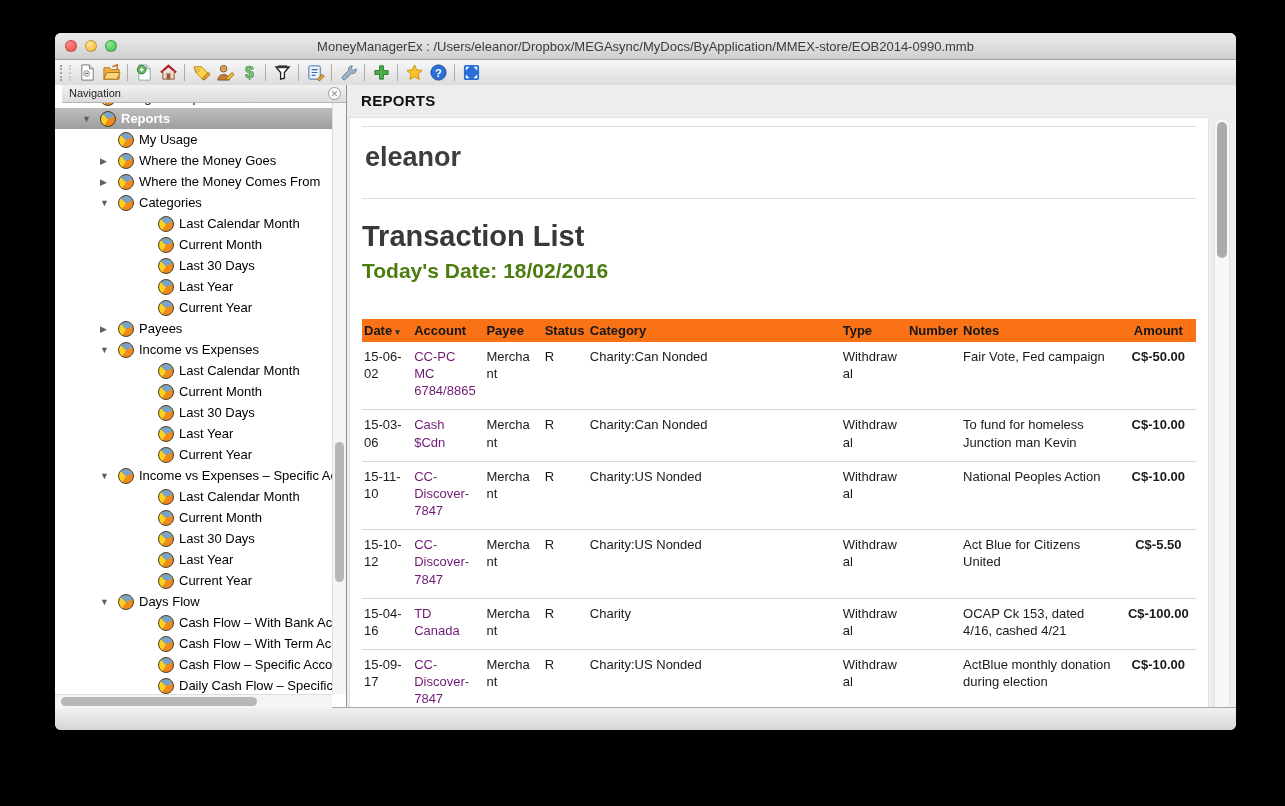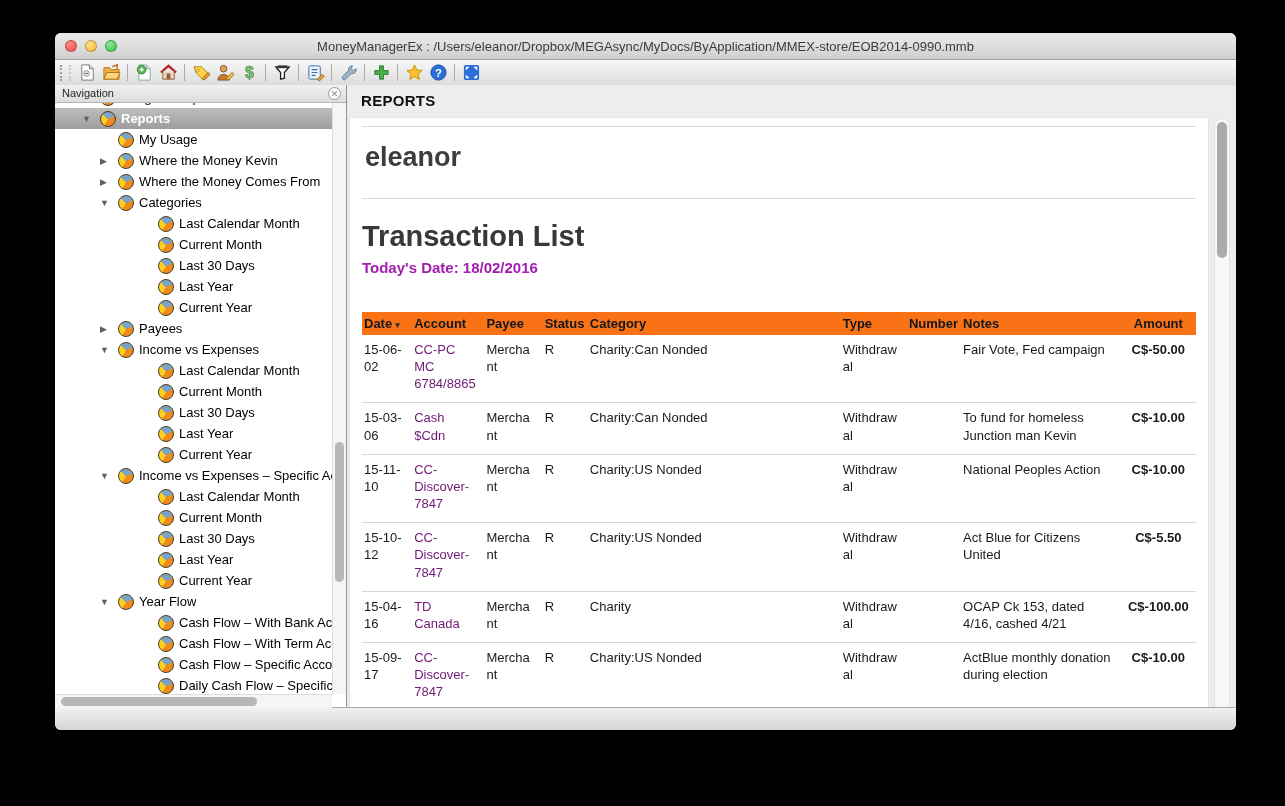--- a/index.html
+++ b/index.html
@@ -20,21 +20,21 @@
   .toolbar{height:25px;background:linear-gradient(#f8f8f8,#dcdcdc);border-bottom:1px solid #a8a8a8;
            display:flex;align-items:center;padding:0 4px}
   .tb-grip{width:7px;height:16px;border-left:2px dotted #9f9f9f;border-right:2px dotted #c8c8c8;margin:0 4px 0 1px}
   .tb-sep{width:1px;height:17px;background:#adadad;margin:0 4px}
   .tb-btn{width:24px;height:21px;display:flex;align-items:center;justify-content:center}
   .tb-btn svg{display:block}
   
   .wbody{position:absolute;top:52px;bottom:22px;left:0;right:0;display:flex}
   
   .nav{width:292px;flex:none;position:relative;background:#fff;border-right:1px solid #909090;box-sizing:border-box}
-  .nav-header{position:absolute;top:0;left:0;right:0;height:17px;z-index:3;
+  .nav-header{position:absolute;top:0;left:7px;right:0;height:17px;z-index:3;
               background:linear-gradient(#f1f1f1,#dcdcdc);border-bottom:1px solid #b5b5b5;
               font-size:11px;color:#1f1f1f;line-height:17px;padding-left:7px}
   .nav-close{position:absolute;right:5px;top:2px;width:13px;height:13px;border-radius:50%;
              background:#fafafa;border:1px solid #9b9b9b;color:#8a8a8a;font-size:9px;line-height:12px;
              text-align:center;box-sizing:border-box}
   .tree{position:absolute;top:2px;left:0;right:14px;bottom:14px;overflow:hidden;z-index:1}
   .trow{height:21px;display:flex;align-items:center;font-size:13px;color:#000;white-space:nowrap}
   .trow.selected{background:linear-gradient(#bdbdbd,#9e9e9e);color:#fff;font-weight:bold}
   .t-spacer{flex:none}
   .lv1 .t-spacer{width:27px}.lv2 .t-spacer{width:45px}.lv3 .t-spacer{width:85px}
@@ -50,21 +50,21 @@
                border-top:1px solid #dedede;z-index:2;box-sizing:border-box}
   .nav-hthumb{position:absolute;top:2px;height:9px;left:6px;width:196px;border-radius:5px;background:#b7b7b7}
   
   .main{flex:1;position:relative;background:#ededed;overflow:hidden}
   .main-title{position:absolute;left:14px;top:7px;font-size:15px;font-weight:bold;color:#101010;letter-spacing:.3px}
   .card{position:absolute;left:2px;top:32px;right:27px;bottom:-6px;background:#fff;
         border:1px solid #e3e3e3;padding:8px 12px;box-sizing:border-box;overflow:hidden}
   .card hr{border:none;border-top:1px solid #dcdcdc;margin:0}
   .username{font-size:27px;font-weight:bold;color:#3d3d3d;margin:15px 0 25px 3px}
   .report-title{font-size:29px;font-weight:bold;color:#383838;margin:21px 0 6px 0}
-  .report-date{font-size:15px;font-weight:bold;color:#a21caf}
+  .report-date{font-size:21px;font-weight:bold;color:#4d7c0f}
   table.tx{margin-top:36px;width:100%;border-collapse:collapse;table-layout:fixed;font-size:13px}
   table.tx th{background:#f97316;text-align:left;font-weight:bold;color:#14161b;
               padding:4px 4px 4px 2px;white-space:nowrap}
   table.tx th.num,table.tx td.num{text-align:center;padding-right:2px}
   .sortarrow{font-size:9px;color:#333;margin-left:3px}
   table.tx td{vertical-align:top;padding:6px 6px 10px 2px;border-bottom:1px solid #d8d8d8;
               color:#1a1a1a;line-height:1.32;overflow-wrap:break-word}
   td.acct span{color:#701a75}
   td.amt{color:#e8100c;white-space:nowrap;font-weight:bold}
   .main-vscroll{position:absolute;right:6px;top:33px;bottom:-6px;width:16px;background:#f8f8f8;
@@ -234,21 +234,21 @@
           <div class="trow lv2">
             <span class="t-spacer"></span>
             <span class="t-arrow"></span>
             <span class="pie"></span>
             <span class="t-label">My Usage</span>
           </div>
           <div class="trow lv2">
             <span class="t-spacer"></span>
             <span class="t-arrow">▶</span>
             <span class="pie"></span>
-            <span class="t-label">Where the Money Kevin</span>
+            <span class="t-label">Where the Money Goes</span>
           </div>
           <div class="trow lv2">
             <span class="t-spacer"></span>
             <span class="t-arrow">▶</span>
             <span class="pie"></span>
             <span class="t-label">Where the Money Comes From</span>
           </div>
           <div class="trow lv2">
             <span class="t-spacer"></span>
             <span class="t-arrow">▼</span>
@@ -360,21 +360,21 @@
           <div class="trow lv3">
             <span class="t-spacer"></span>
             <span class="t-arrow"></span>
             <span class="pie"></span>
             <span class="t-label">Current Year</span>
           </div>
           <div class="trow lv2">
             <span class="t-spacer"></span>
             <span class="t-arrow">▼</span>
             <span class="pie"></span>
-            <span class="t-label">Year Flow</span>
+            <span class="t-label">Days Flow</span>
           </div>
           <div class="trow lv3">
             <span class="t-spacer"></span>
             <span class="t-arrow"></span>
             <span class="pie"></span>
             <span class="t-label">Cash Flow – With Bank Accounts</span>
           </div>
           <div class="trow lv3">
             <span class="t-spacer"></span>
             <span class="t-arrow"></span>

